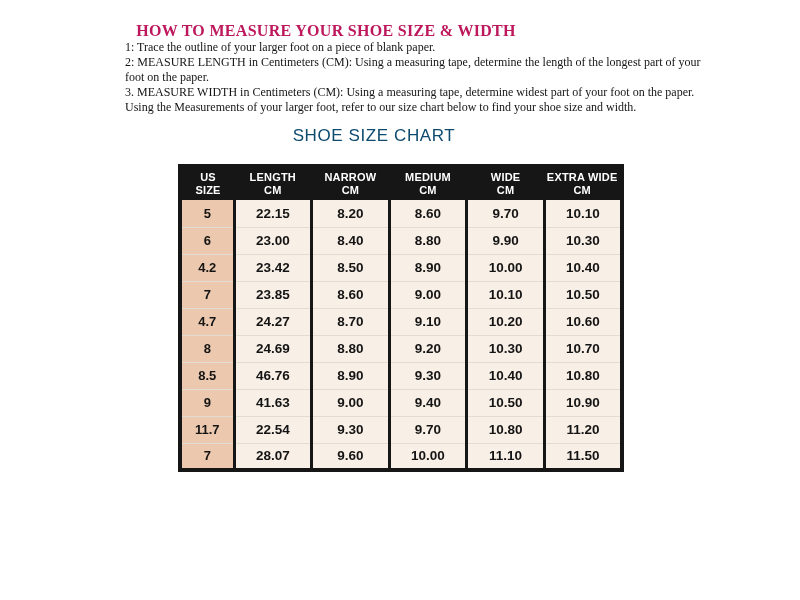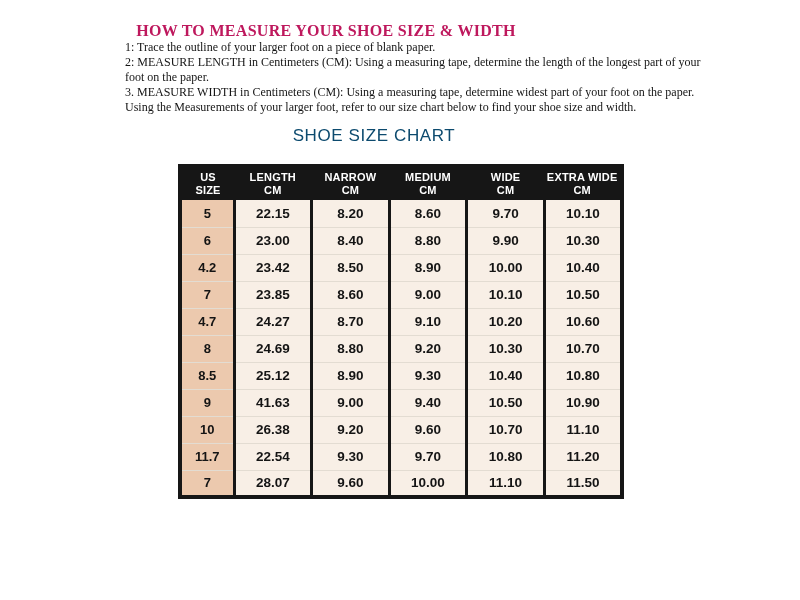--- a/index.html
+++ b/index.html
@@ -173,43 +173,35 @@
         <tr>
           <td class="size-col">8</td>
           <td>24.69</td>
           <td>8.80</td>
           <td>9.20</td>
           <td>10.30</td>
           <td>10.70</td>
         </tr>
         <tr>
           <td class="size-col">8.5</td>
-          <td>25.12</td>
+          <td>46.76</td>
           <td>8.90</td>
           <td>9.30</td>
           <td>10.40</td>
           <td>10.80</td>
         </tr>
         <tr>
           <td class="size-col">9</td>
           <td>41.63</td>
           <td>9.00</td>
           <td>9.40</td>
           <td>10.50</td>
           <td>10.90</td>
         </tr>
         <tr>
-          <td class="size-col">10</td>
-          <td>26.38</td>
-          <td>9.20</td>
-          <td>9.60</td>
-          <td>10.70</td>
-          <td>11.10</td>
-        </tr>
-        <tr>
           <td class="size-col">11.7</td>
           <td>22.54</td>
           <td>9.30</td>
           <td>9.70</td>
           <td>10.80</td>
           <td>11.20</td>
         </tr>
         <tr>
           <td class="size-col">7</td>
           <td>28.07</td>

